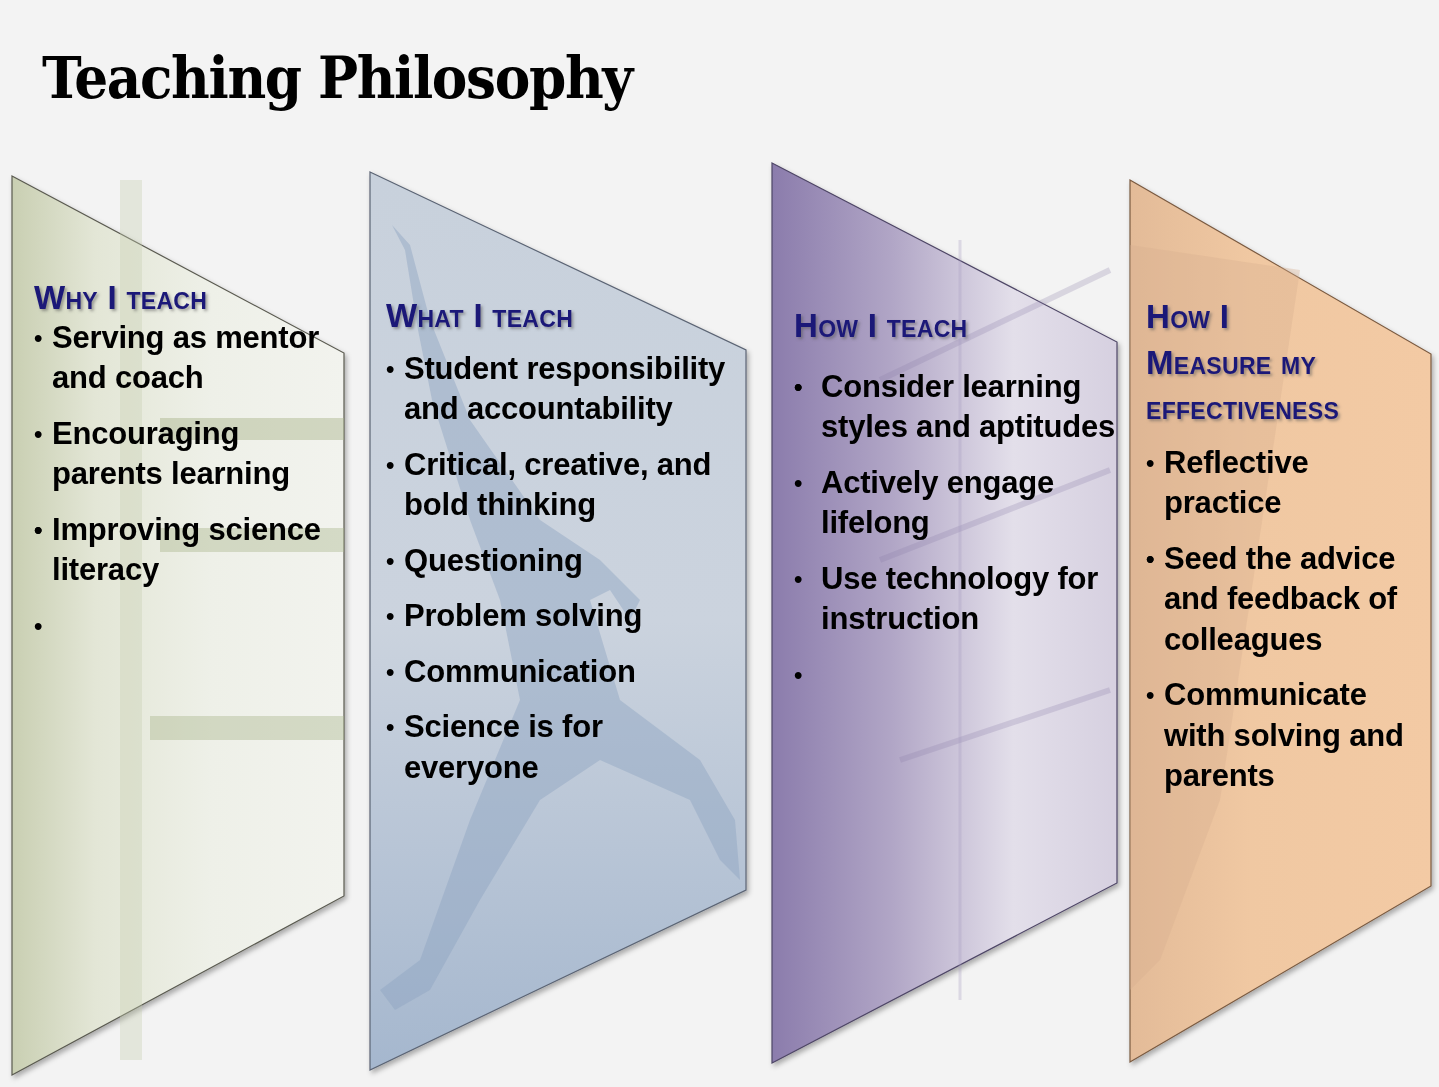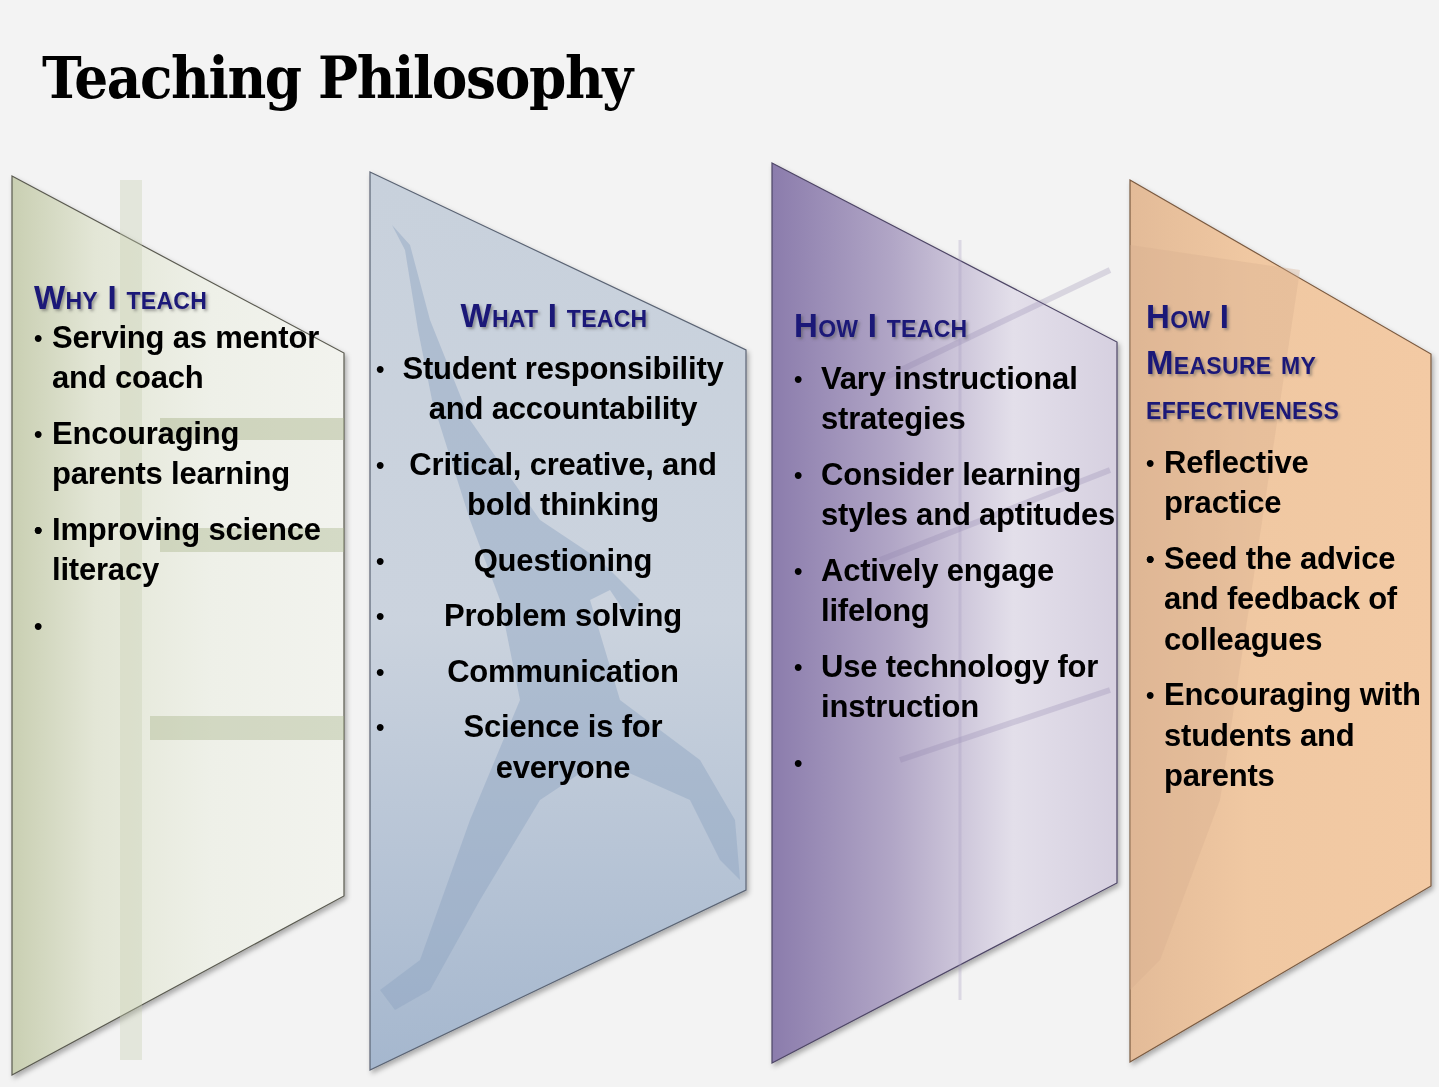--- a/index.html
+++ b/index.html
@@ -127,50 +127,50 @@
   </h2>
   <ul class="items">
     <li><span class="bullet">•</span><span>Serving as mentor and coach</span></li>
     <li><span class="bullet">•</span><span>Encouraging parents learning</span></li>
     <li><span class="bullet">•</span></li>
     <li><span class="bullet">•</span><span>Improving science literacy</span></li>
     <li><span class="bullet">•</span></li>
   </ul>
 </div>
 
-<div class="panel-text p2" style="left:376px; top:298px; width:356px;text-align:center;">
+<div class="panel-text p2" style="left:386px; top:298px; width:356px;">
   <h2 class="heading" style="margin-bottom:14px;">
     <span class="cap">W</span>hat <span class="cap">I</span> teach
   </h2>
   <ul class="items">
     <li><span class="bullet">•</span><span>Student responsibility and accountability</span></li>
     <li><span class="bullet">•</span><span>Critical, creative, and bold thinking</span></li>
     <li><span class="bullet">•</span><span>Questioning</span></li>
     <li><span class="bullet">•</span><span>Problem solving</span></li>
     <li><span class="bullet">•</span><span>Communication</span></li>
     <li><span class="bullet">•</span><span>Science is for everyone</span></li>
   </ul>
 </div>
 
 <div class="panel-text p3" style="left:794px; top:308px; width:322px;">
-  <h2 class="heading" style="margin-bottom:14px;">
+  <h2 class="heading" style="margin-bottom:22px;">
     <span class="cap">H</span>ow <span class="cap">I</span> teach
   </h2>
   <ul class="items">
-    <li><span class="bullet">•</span><span>Vary instructional strategies</span></li>
+    <li><span class="bullet">•</span></li>
     <li><span class="bullet">•</span><span>Consider learning styles and aptitudes</span></li>
     <li><span class="bullet">•</span><span>Actively engage lifelong</span></li>
     <li><span class="bullet">•</span><span>Use technology for instruction</span></li>
     <li><span class="bullet">•</span></li>
   </ul>
 </div>
 
 <div class="panel-text p4" style="left:1146px; top:294px; width:285px;">
   <h2 class="heading" style="margin-bottom:12px; line-height:1.38;">
     <span class="cap">H</span>ow <span class="cap">I</span><br><span class="cap">M</span>easure my<br>effectiveness
   </h2>
   <ul class="items">
     <li><span class="bullet">•</span><span>Reflective practice</span></li>
     <li><span class="bullet">•</span></li>
     <li><span class="bullet">•</span><span>Seed the advice and feedback of colleagues</span></li>
-    <li><span class="bullet">•</span><span>Encouraging with students and parents</span></li>
+    <li><span class="bullet">•</span><span>Communicate with solving and parents</span></li>
   </ul>
 </div>
 
 </body></html>

